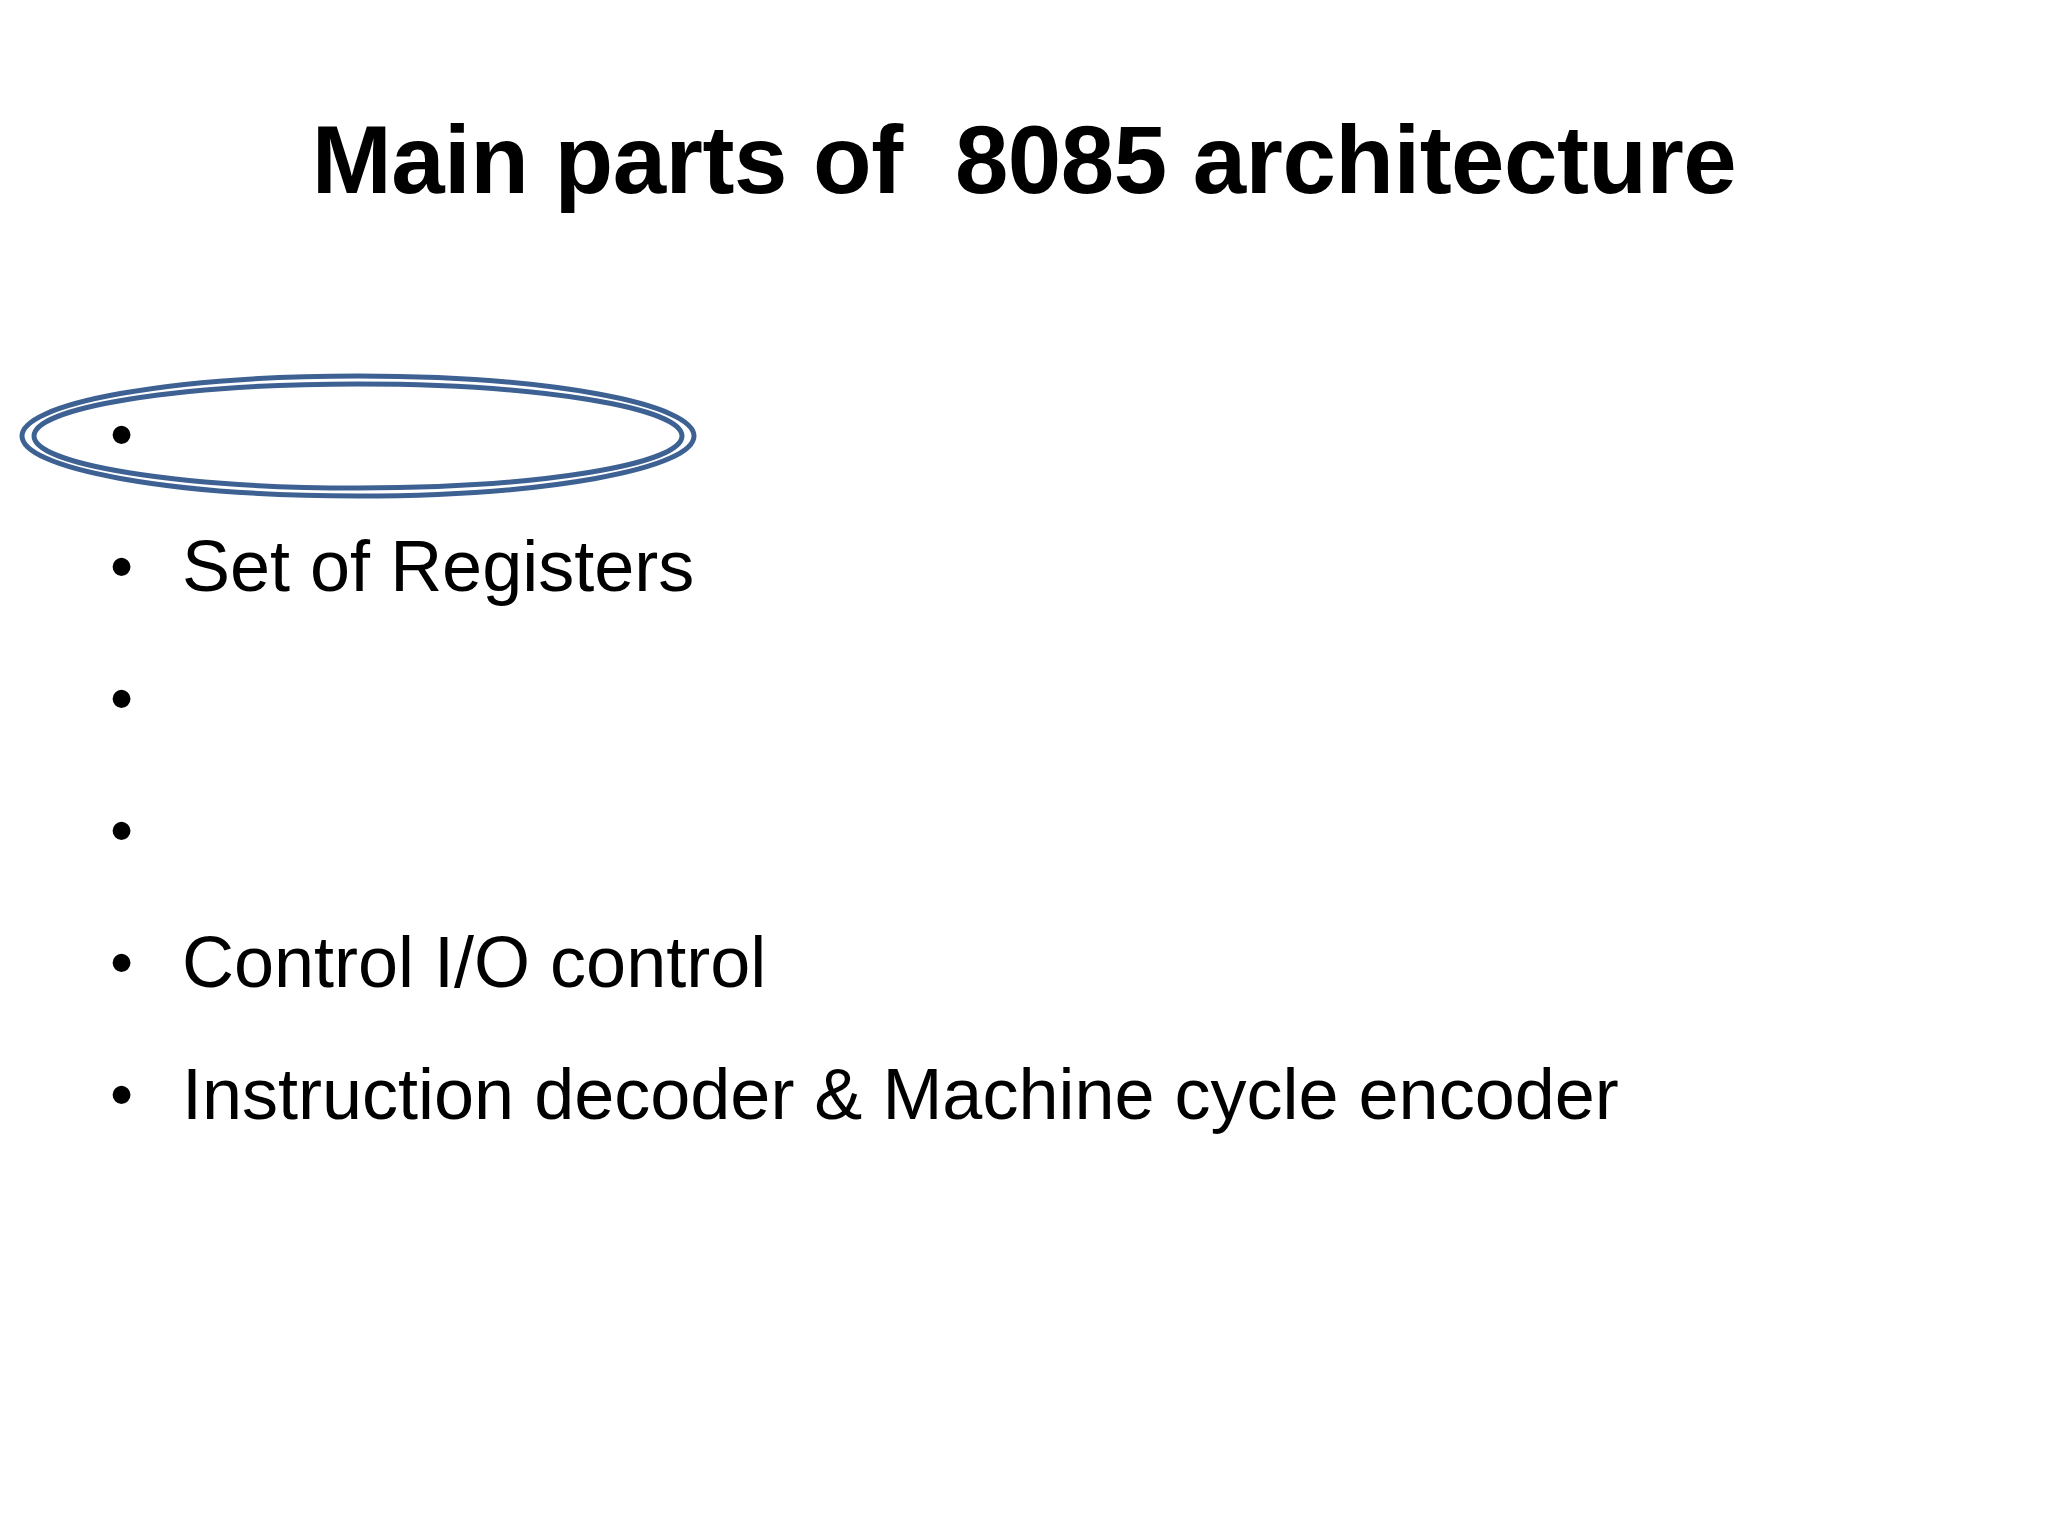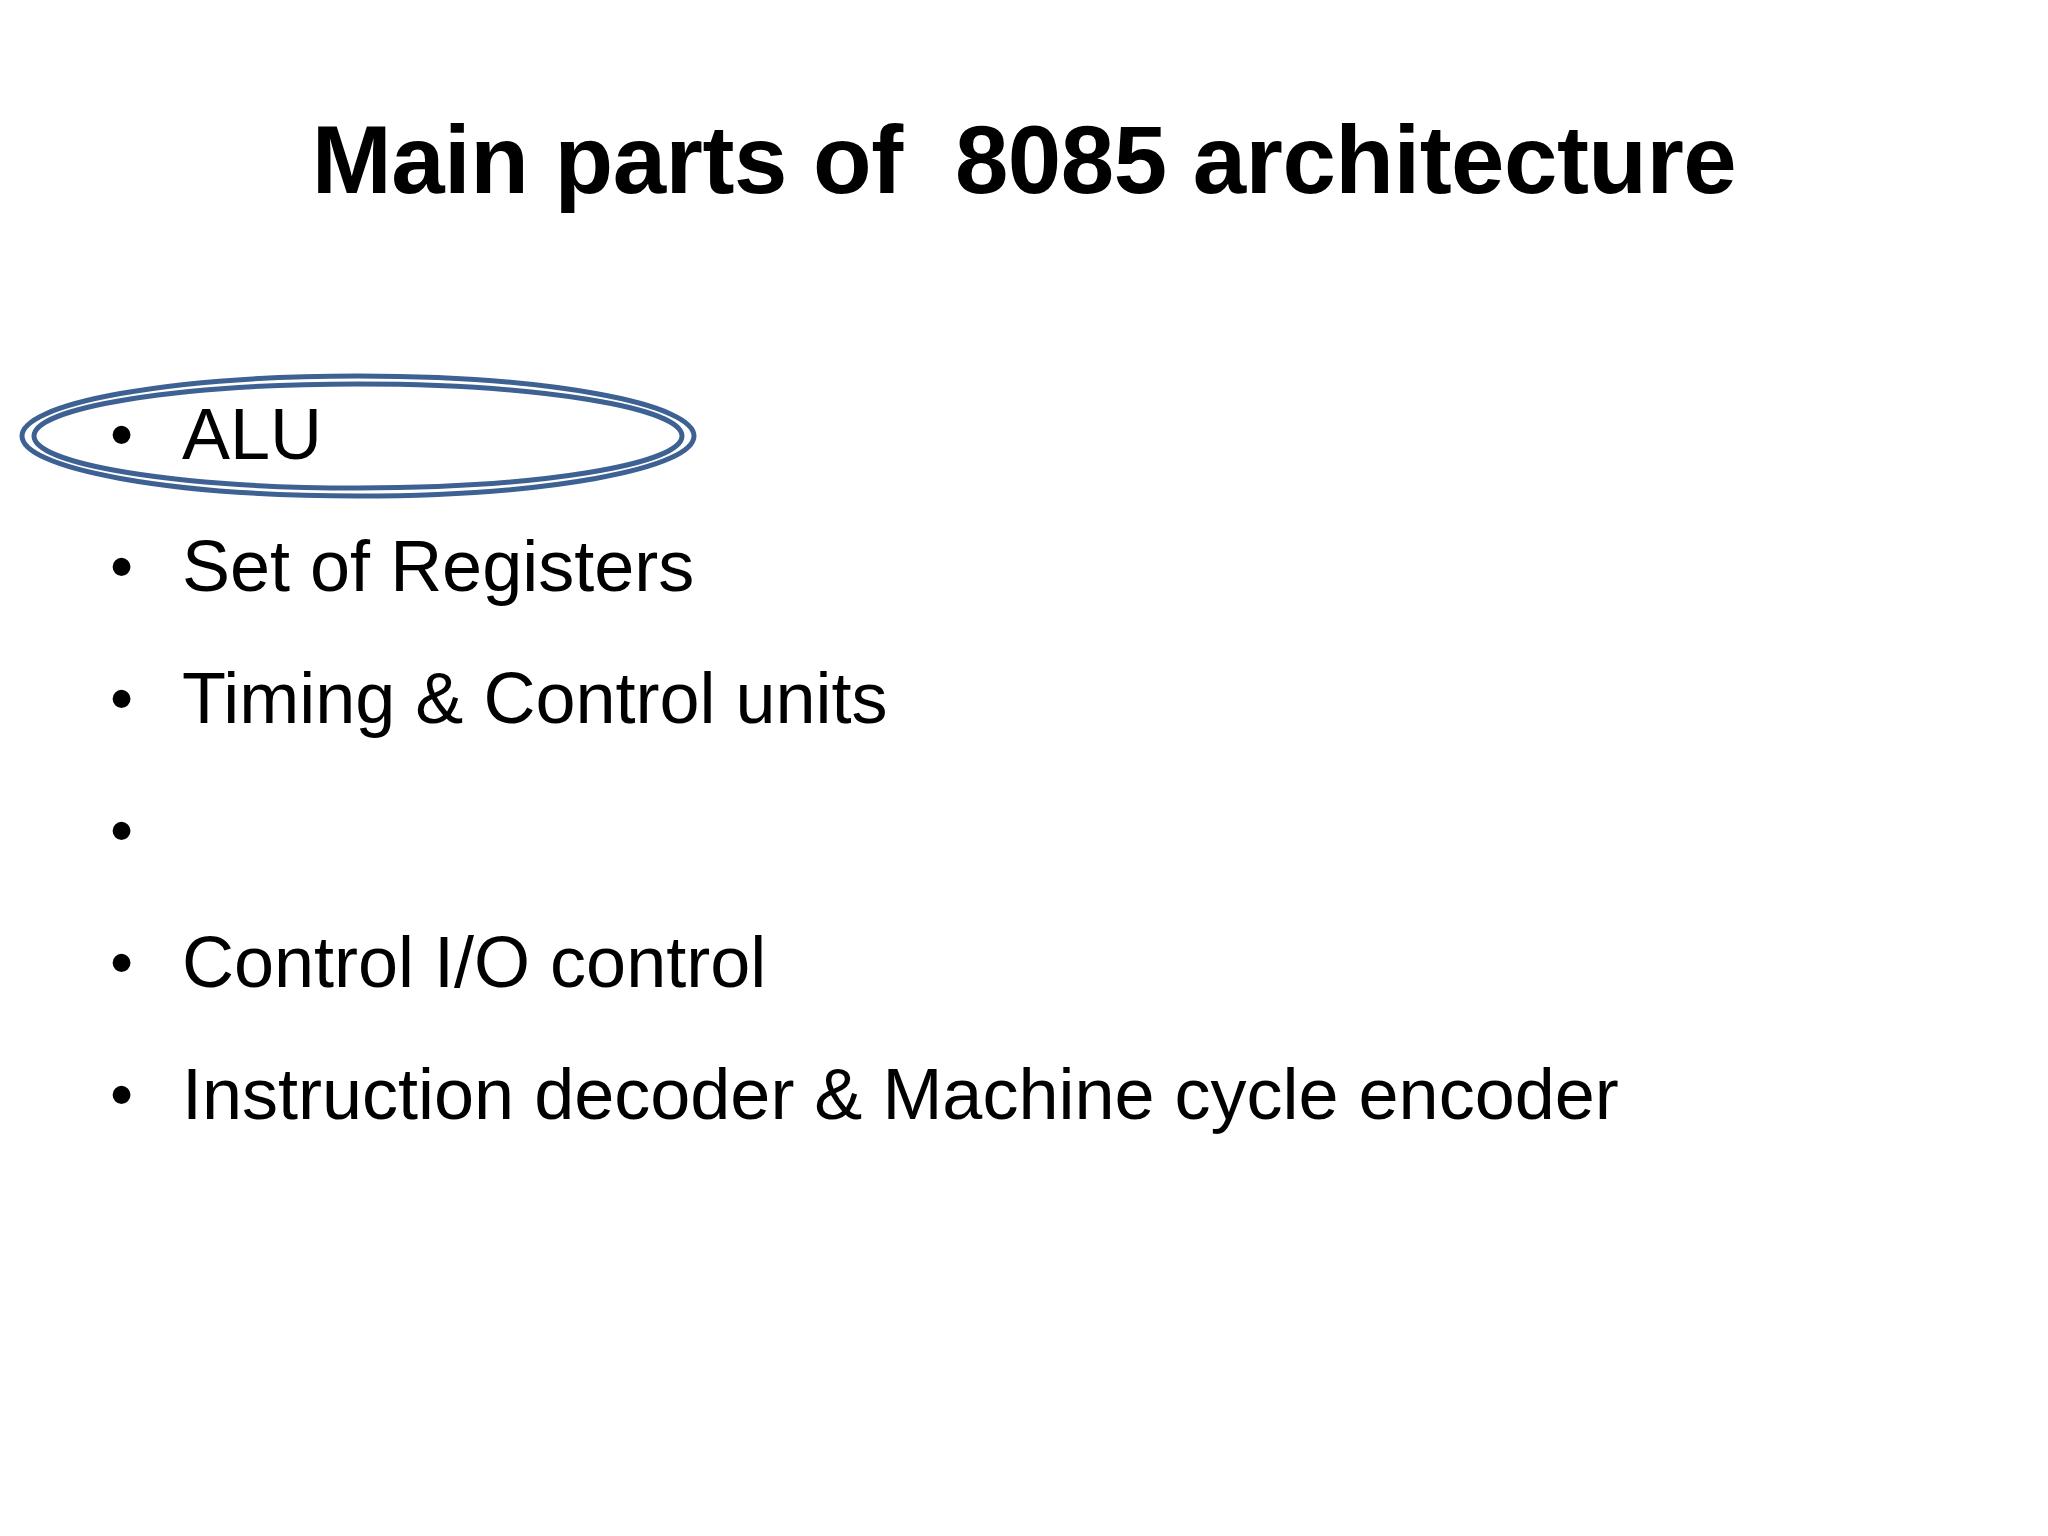--- a/index.html
+++ b/index.html
@@ -98,31 +98,29 @@
 <body>
 
 <div class="slide">
 
   <div class="slide-title">Main parts of  8085 architecture</div>
 
   <div class="bullet-list">
 
     <div class="bullet-item">
       <span class="bullet-marker">•</span>
-      <span class="bullet-text">ALU</span>
     </div>
 
     <div class="bullet-item is-emphasis">
       <span class="bullet-marker">•</span>
       <span class="bullet-text">Set of Registers</span>
     </div>
 
     <div class="bullet-item">
       <span class="bullet-marker">•</span>
-      <span class="bullet-text">Timing &amp; Control units</span>
     </div>
 
     <div class="bullet-item">
       <span class="bullet-marker">•</span>
     </div>
 
     <div class="bullet-item">
       <span class="bullet-marker">•</span>
       <span class="bullet-text">Control I/O control</span>
     </div>

